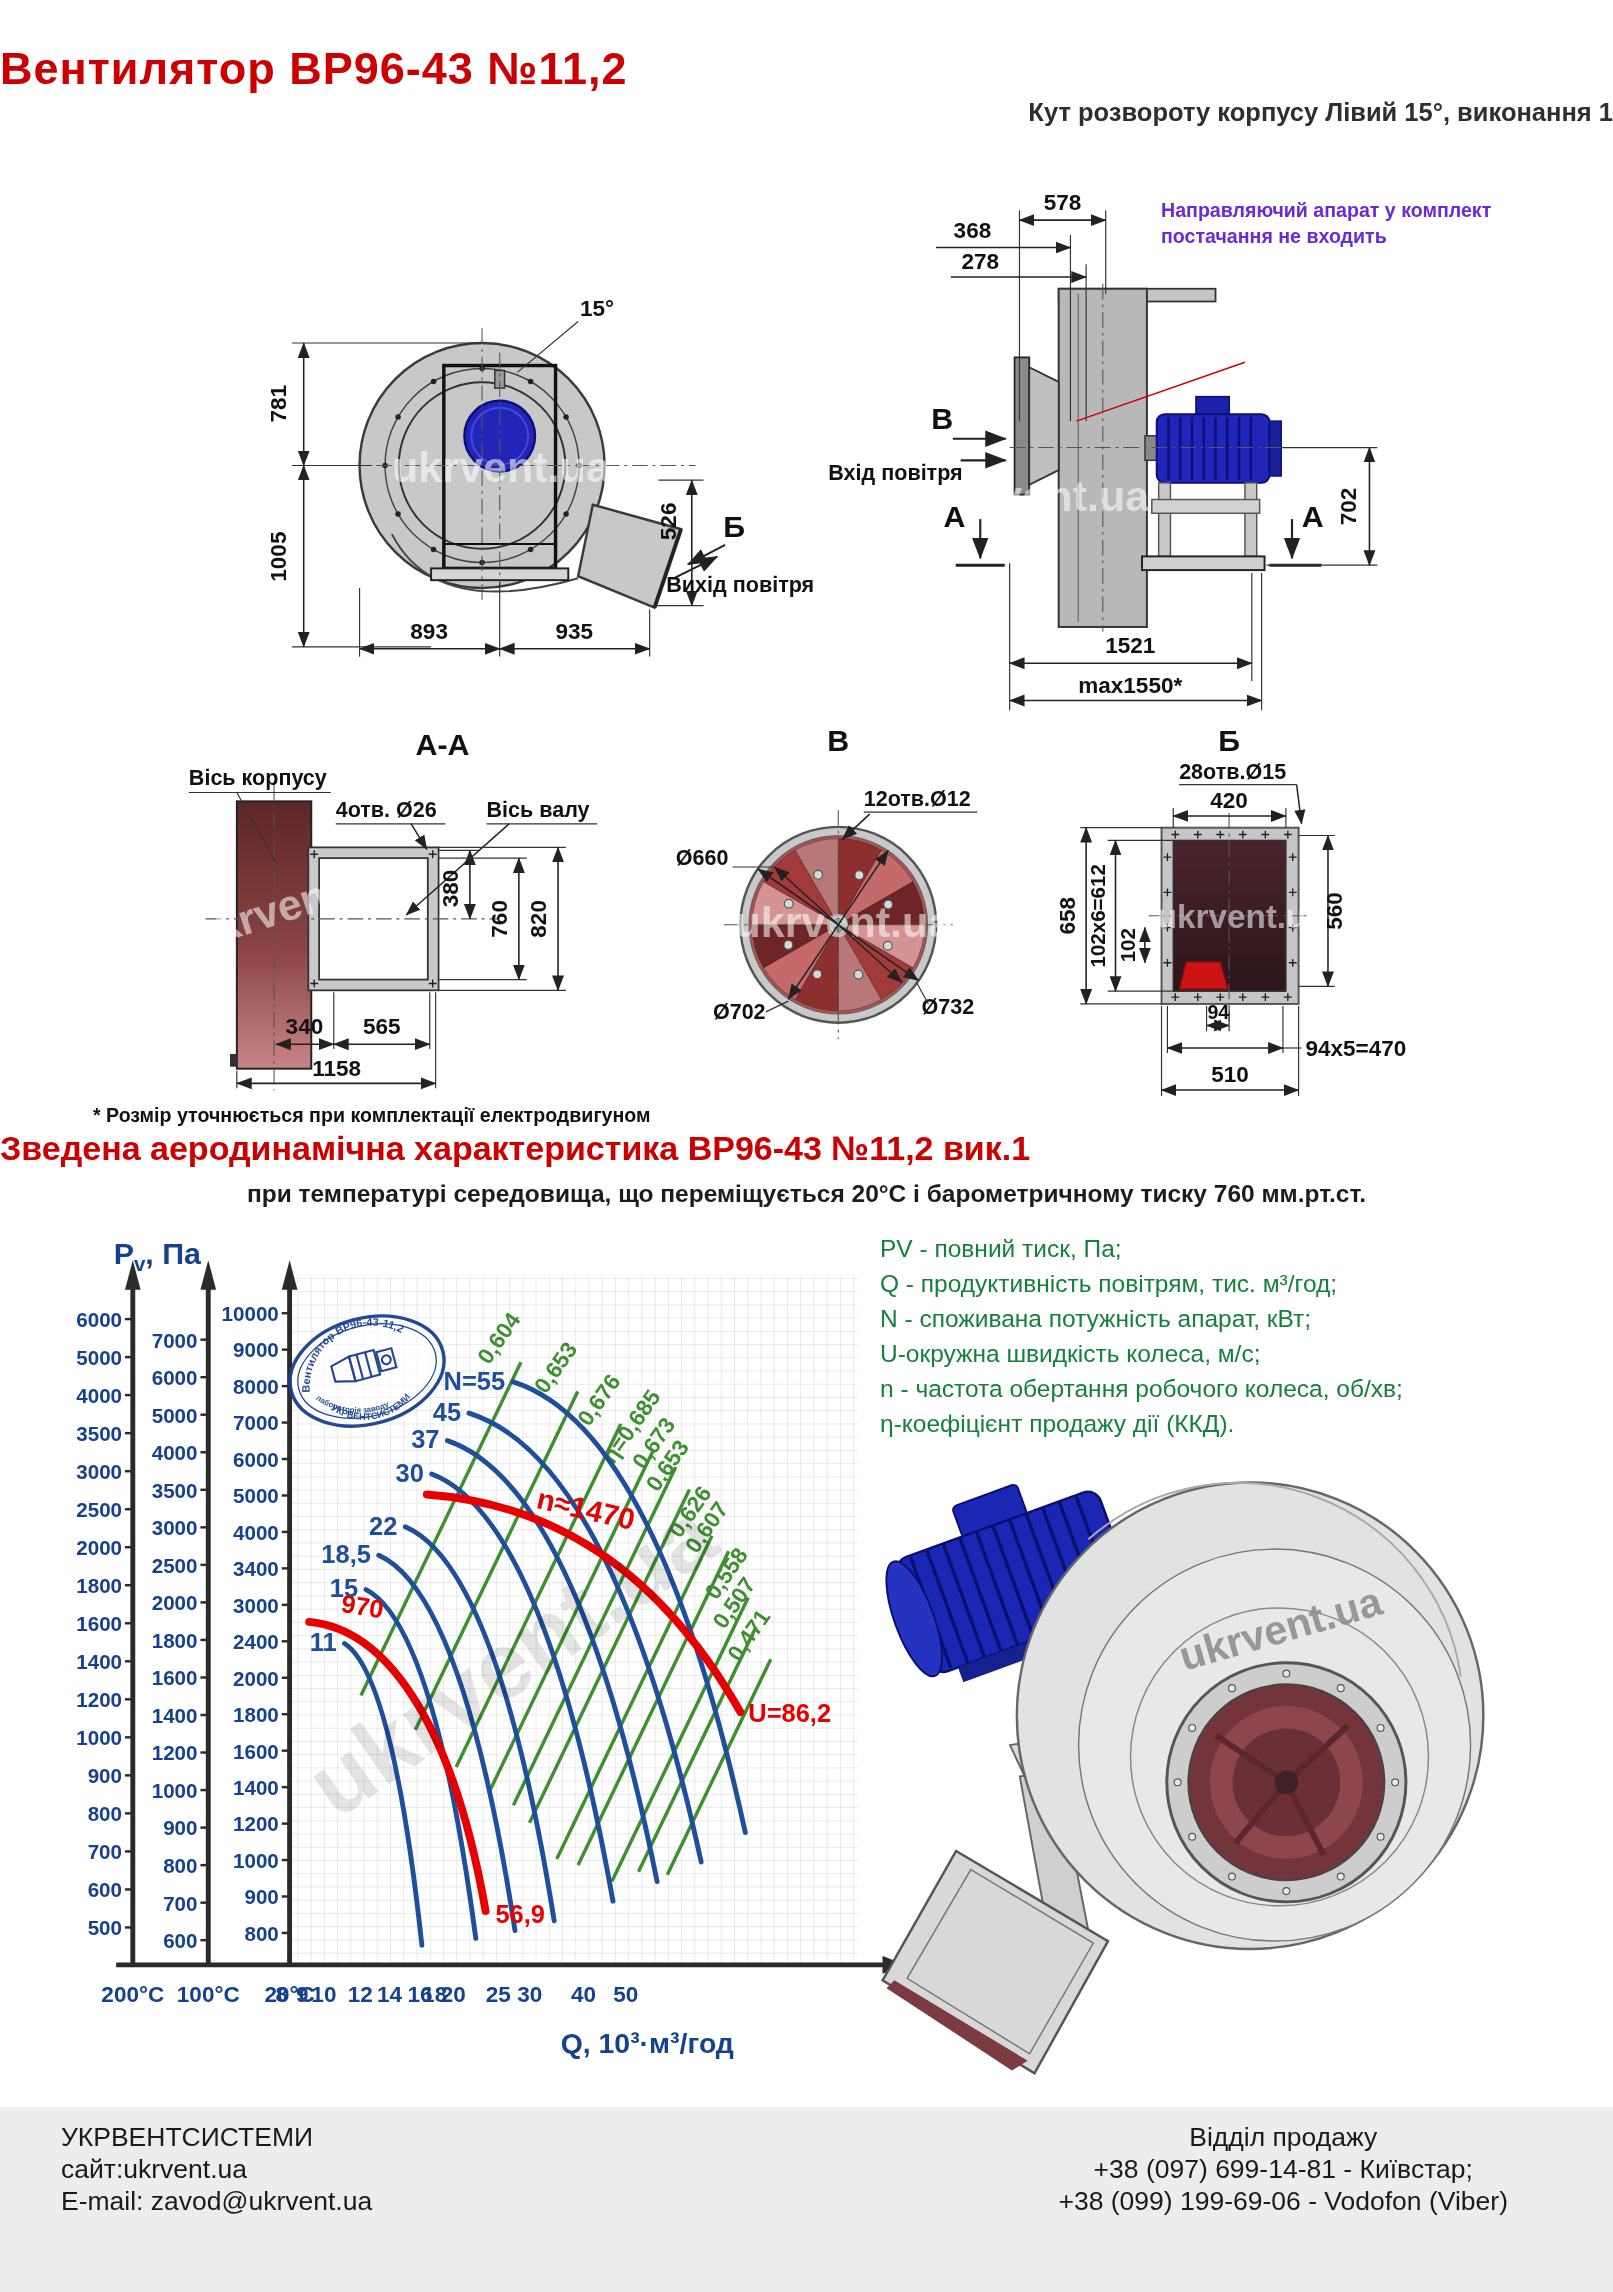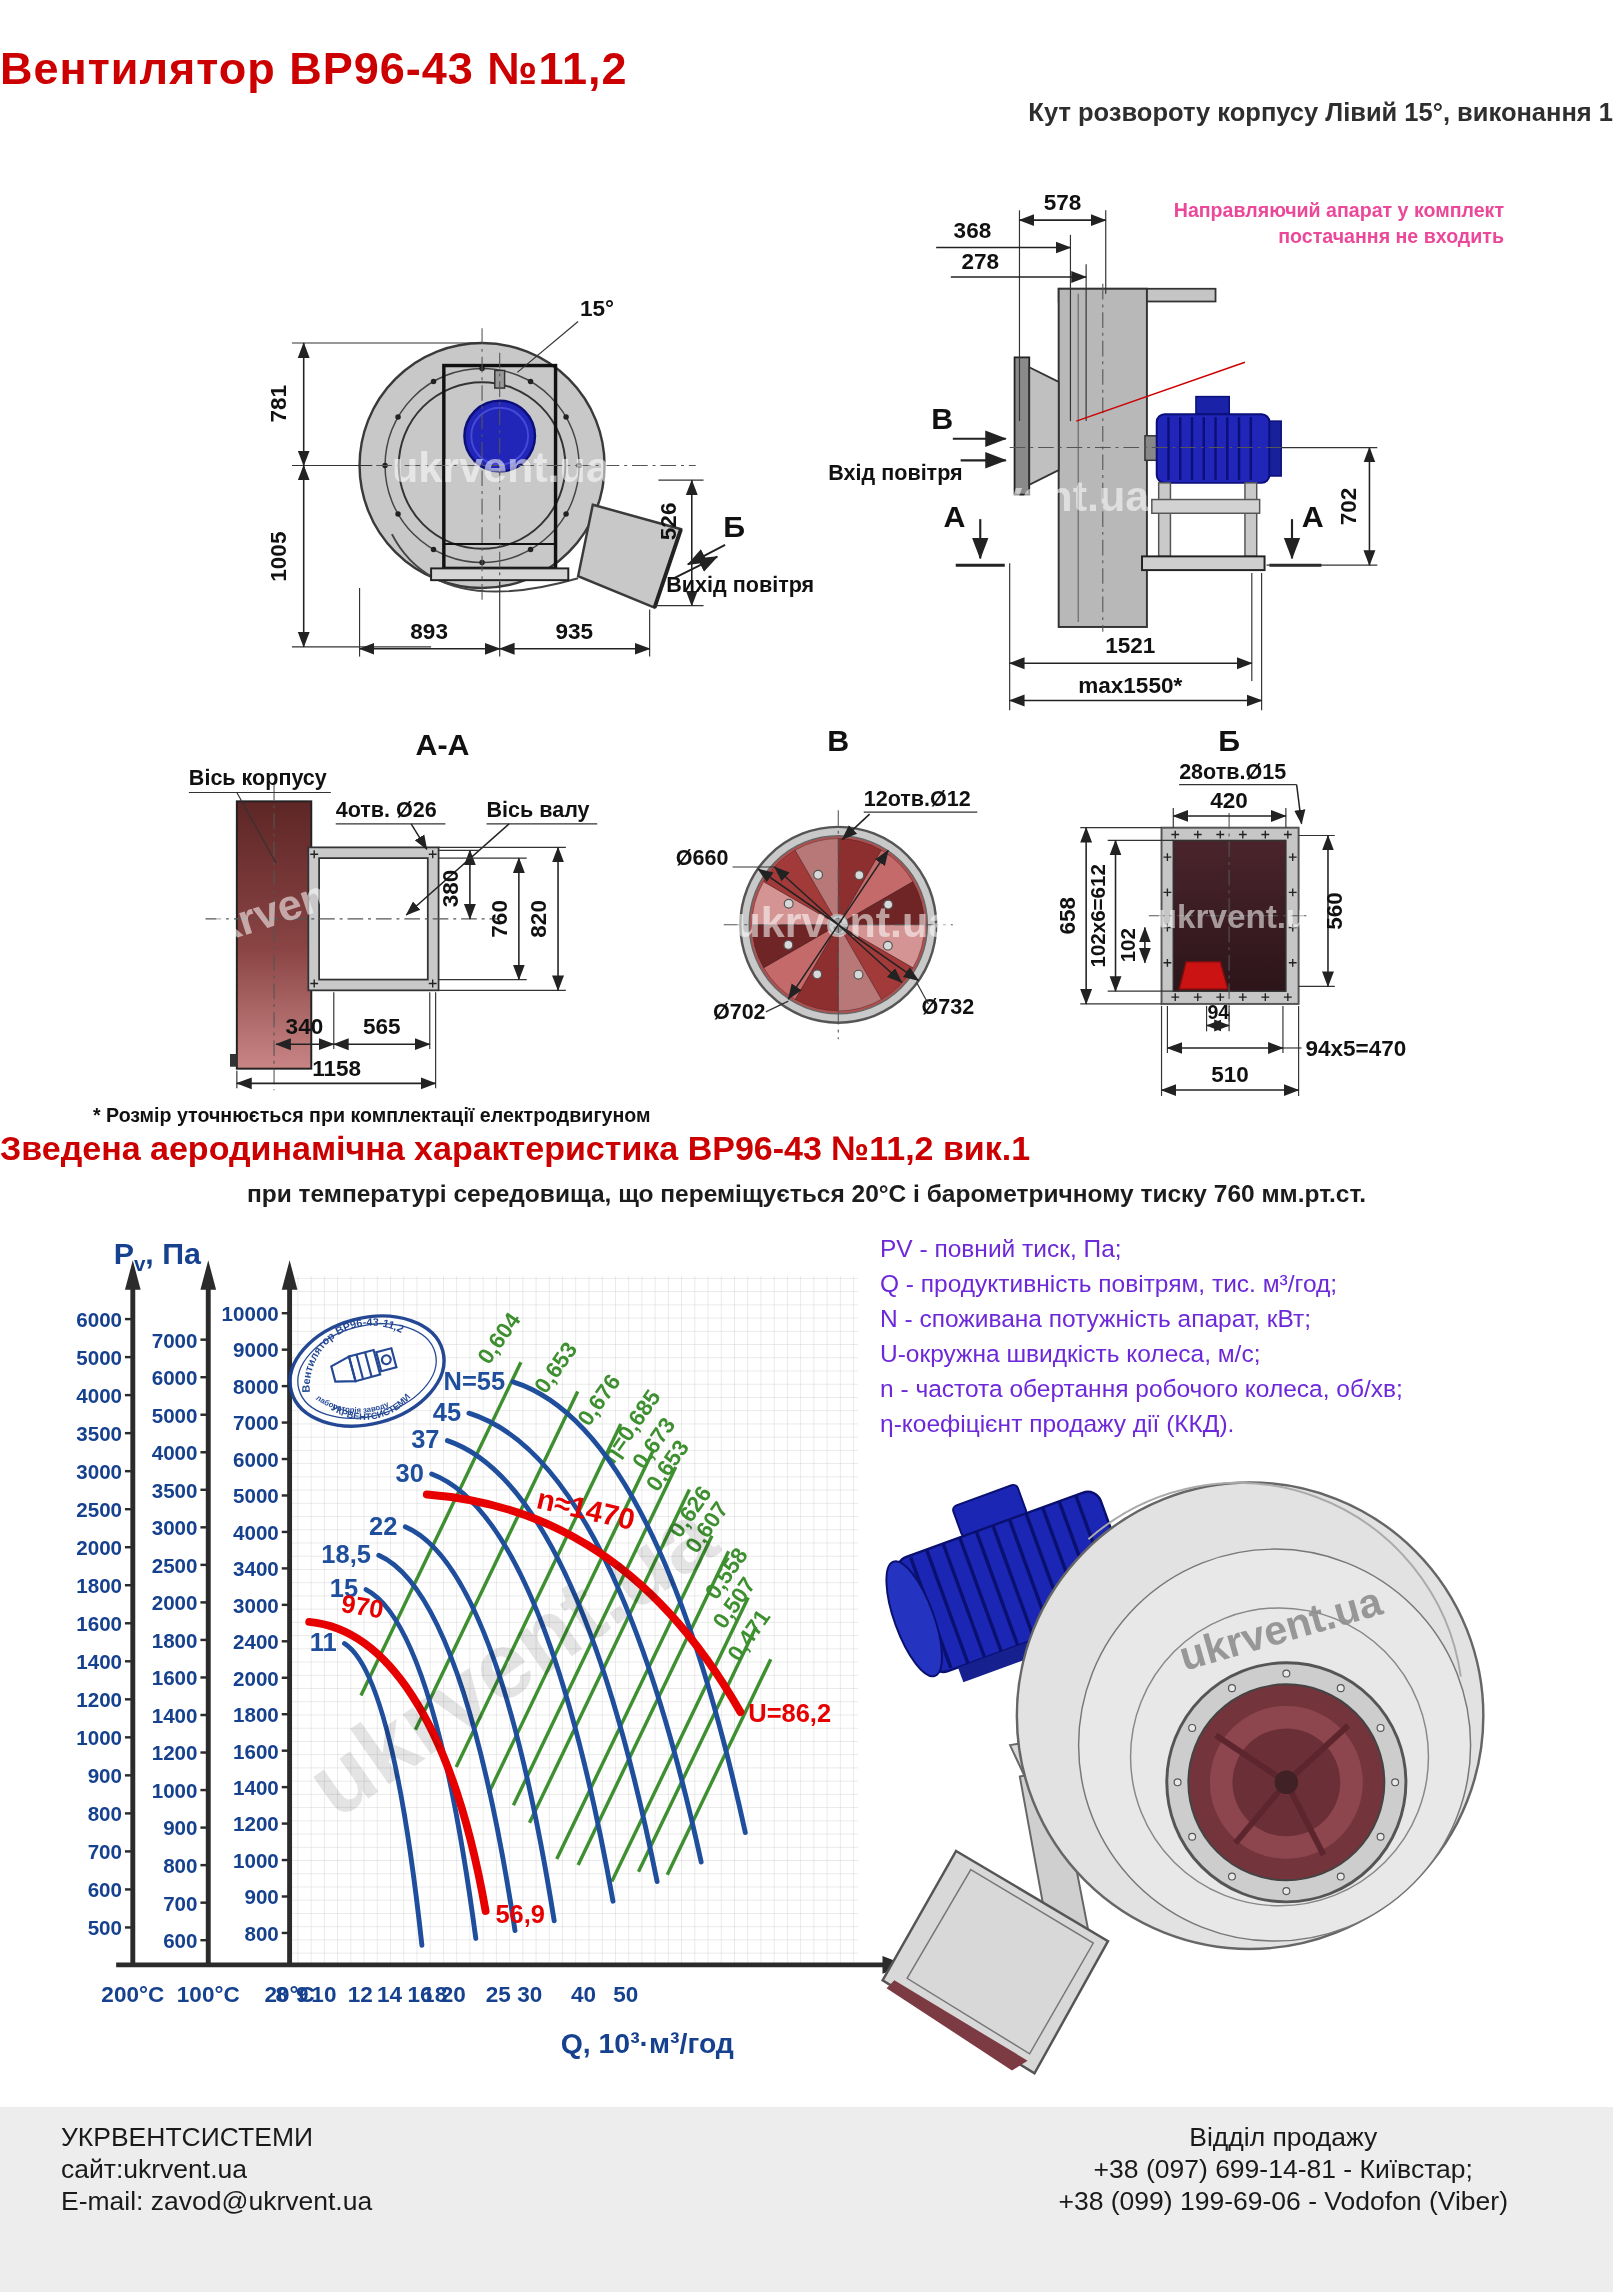--- a/index.html
+++ b/index.html
@@ -2,25 +2,25 @@
 <html><head>
 <meta charset="utf-8">
 <style>
   html,body{margin:0;padding:0;background:#888;}
   #page{position:relative;width:1613px;height:2293px;background:#ffffff;overflow:hidden;
         font-family:"Liberation Sans",sans-serif;}
   #page *{box-sizing:border-box;}
   .abs{position:absolute;}
   .title{width:100%;text-align:left;font-size:45px;font-weight:bold;color:#cc0000;letter-spacing:1px;}
   .subtitle{width:100%;text-align:right;font-size:25.5px;font-weight:bold;color:#2e2e2e;}
-  .note-red{width:343px;text-align:right;font-size:19.6px;font-weight:bold;color:#ec4899;line-height:25.5px;}
+  .note-red{width:343px;text-align:left;font-size:19.6px;font-weight:bold;color:#6d28d9;line-height:25.5px;}
   .footnote{font-size:19.6px;font-weight:bold;color:#111;}
   .aero-h{width:100%;text-align:left;font-size:34px;font-weight:bold;color:#cc0000;}
   .aero-sub{width:100%;text-align:center;font-size:24.5px;font-weight:bold;color:#1c1c1c;}
-  .legend{font-size:24.5px;color:#6d28d9;line-height:35px;white-space:nowrap;}
+  .legend{font-size:24.5px;color:#15803d;line-height:35px;white-space:nowrap;}
   .footer-band{left:0;top:2107px;width:1613px;height:185px;background:#ededed;}
   .f-left{position:absolute;left:61px;top:13.7px;font-size:26.5px;color:#1a1a1a;line-height:32px;}
   .f-right{position:absolute;right:105px;top:13.7px;font-size:26.5px;color:#1a1a1a;line-height:32px;text-align:center;}
   svg{overflow:visible;}
   svg text{font-family:"Liberation Sans",sans-serif;}
   .dl{font-weight:bold;font-size:23px;fill:#111;}
   .big{font-weight:bold;font-size:31px;fill:#111;}
   .lbl22{font-weight:bold;font-size:22px;fill:#111;}
   .ext{stroke:#333;stroke-width:1.2;}
   .cl{stroke:#555;stroke-width:1.1;stroke-dasharray:16 5 3 5;}

